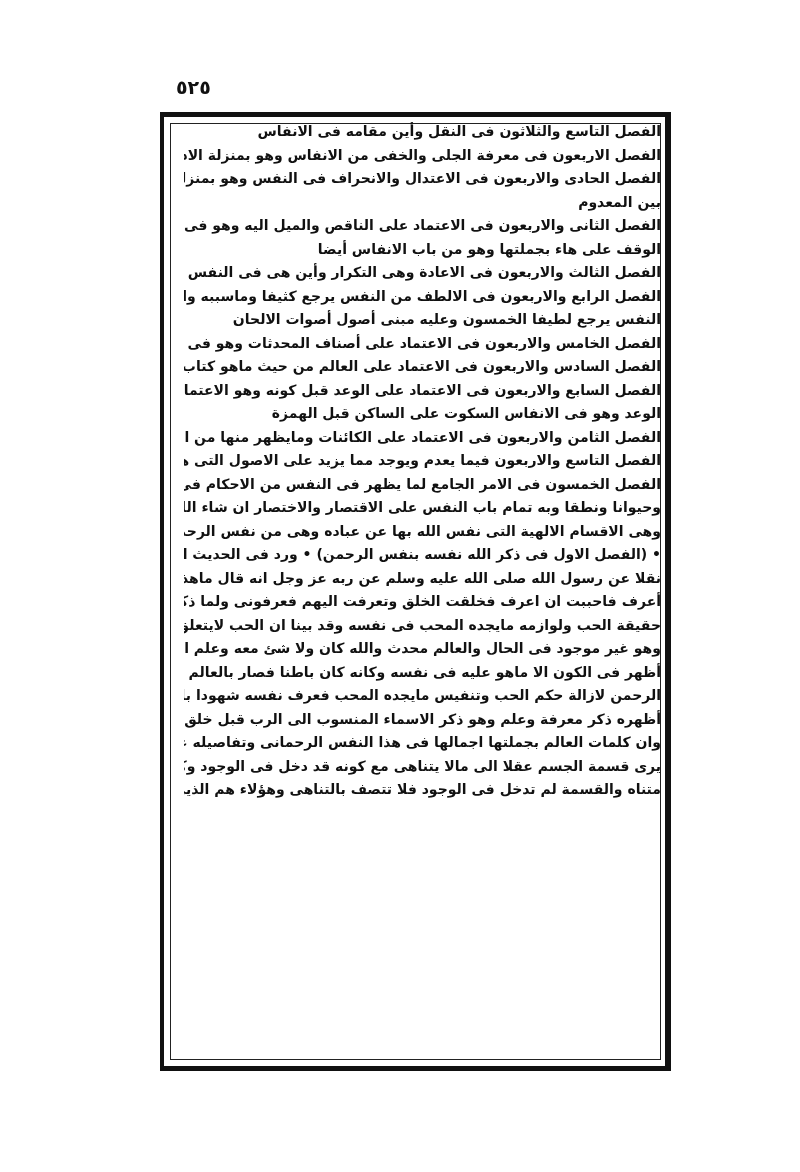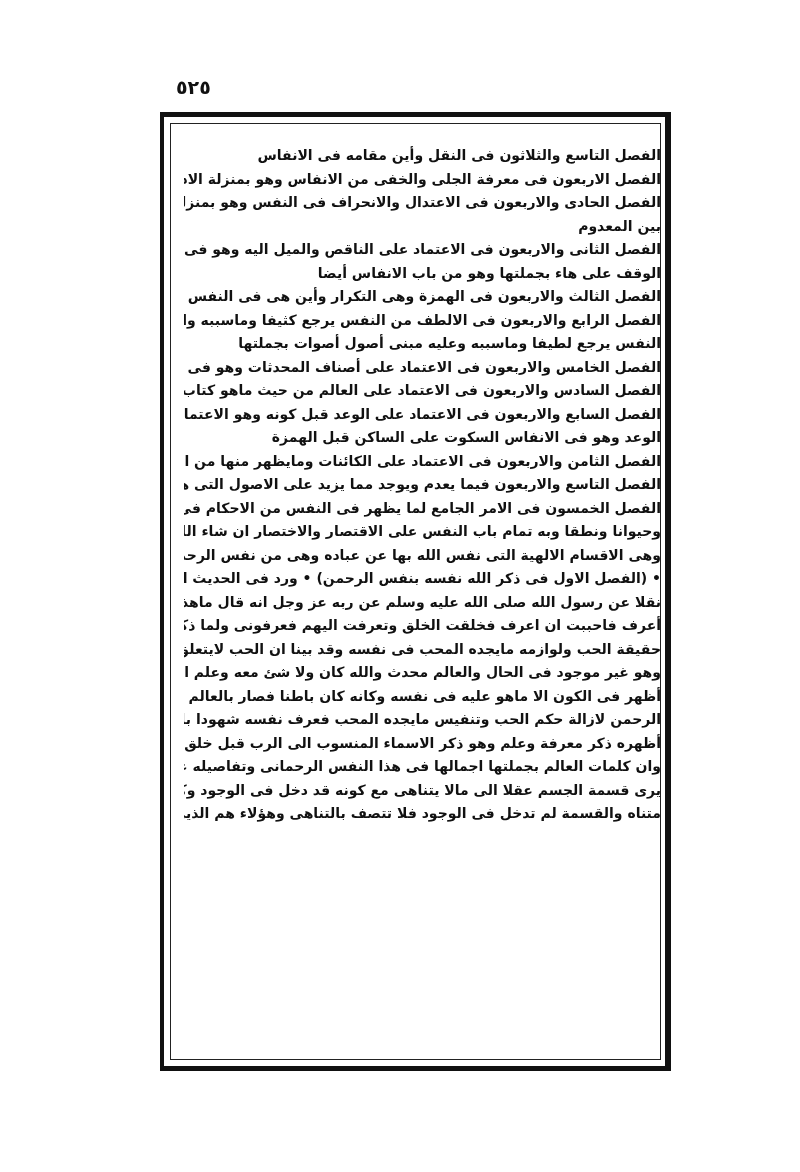--- a/index.html
+++ b/index.html
@@ -43,21 +43,20 @@
       bottom: 6px;
       border: 1.5px solid #222;
     }
     .text-block {
       position: absolute;
       left: 20px;
       right: 4px;
       top: 3px;
       direction: rtl;
       text-align: right;
-      margin-top: 24px;
     }
     .line {
       font-size: 14px;
       font-weight: bold;
       line-height: 23.5px;
       height: 23.5px;
       white-space: nowrap;
       overflow: hidden;
     }
     .line.justify {
@@ -72,23 +71,23 @@
 
 <div class="frame-outer">
   <div class="frame-inner"></div>
   <div class="text-block" id="text-block">
       <div class="line">الفصل التاسع والثلاثون فى النقل وأين مقامه فى الانفاس</div>
       <div class="line justify">الفصل الاربعون فى معرفة الجلى والخفى من الانفاس وهو بمنزلة الادغام والاظهار فى الكلام</div>
       <div class="line justify">الفصل الحادى والاربعون فى الاعتدال والانحراف فى النفس وهو بمنزلة الفتح والامالة</div>
       <div class="line">بين المعدوم</div>
       <div class="line justify">الفصل الثانى والاربعون فى الاعتماد على الناقص والميل اليه وهو فى الكلام على معرفة</div>
       <div class="line">الوقف على هاء بجملتها وهو من باب الانفاس أيضا</div>
-      <div class="line">الفصل الثالث والاربعون فى الهمزة وهى التكرار وأين هى فى النفس</div>
+      <div class="line">الفصل الثالث والاربعون فى الاعادة وهى التكرار وأين هى فى النفس</div>
       <div class="line justify">الفصل الرابع والاربعون فى الالطف من النفس يرجع كثيفا وماسببه والكثيف من</div>
-      <div class="line">النفس يرجع لطيفا وماسببه وعليه مبنى أصول أصوات بجملتها</div>
+      <div class="line">النفس يرجع لطيفا الخمسون وعليه مبنى أصول أصوات الالحان</div>
       <div class="line justify">الفصل الخامس والاربعون فى الاعتماد على أصناف المحدثات وهو فى باب النفس الانسانى</div>
       <div class="line justify">الفصل السادس والاربعون فى الاعتماد على العالم من حيث ماهو كتاب مسطور فى رق الوجود</div>
       <div class="line justify">الفصل السابع والاربعون فى الاعتماد على الوعد قبل كونه وهو الاعتماد على المعدوم لصدق</div>
       <div class="line">الوعد وهو فى الانفاس السكوت على الساكن قبل الهمزة</div>
       <div class="line justify">الفصل الثامن والاربعون فى الاعتماد على الكائنات ومايظهر منها من الفتوح وهو الابنية</div>
       <div class="line justify">الفصل التاسع والاربعون فيما يعدم ويوجد مما يزيد على الاصول التى هى بمنزلة النوافل مع</div>
       <div class="line justify">الفصل الخمسون فى الامر الجامع لما يظهر فى النفس من الاحكام فى كل متنفس حقا وخلقا</div>
       <div class="line justify">وحيوانا ونطقا وبه تمام باب النفس على الاقتصار والاختصار ان شاء الله تعالى ثم اللواحق</div>
       <div class="line">وهى الاقسام الالهية التى نفس الله بها عن عباده وهى من نفس الرحمن</div>
       <div class="line justify">• (الفصل الاول فى ذكر الله نفسه بنفس الرحمن) • ورد فى الحديث الصحيح كشفا الغير الثابت</div>

